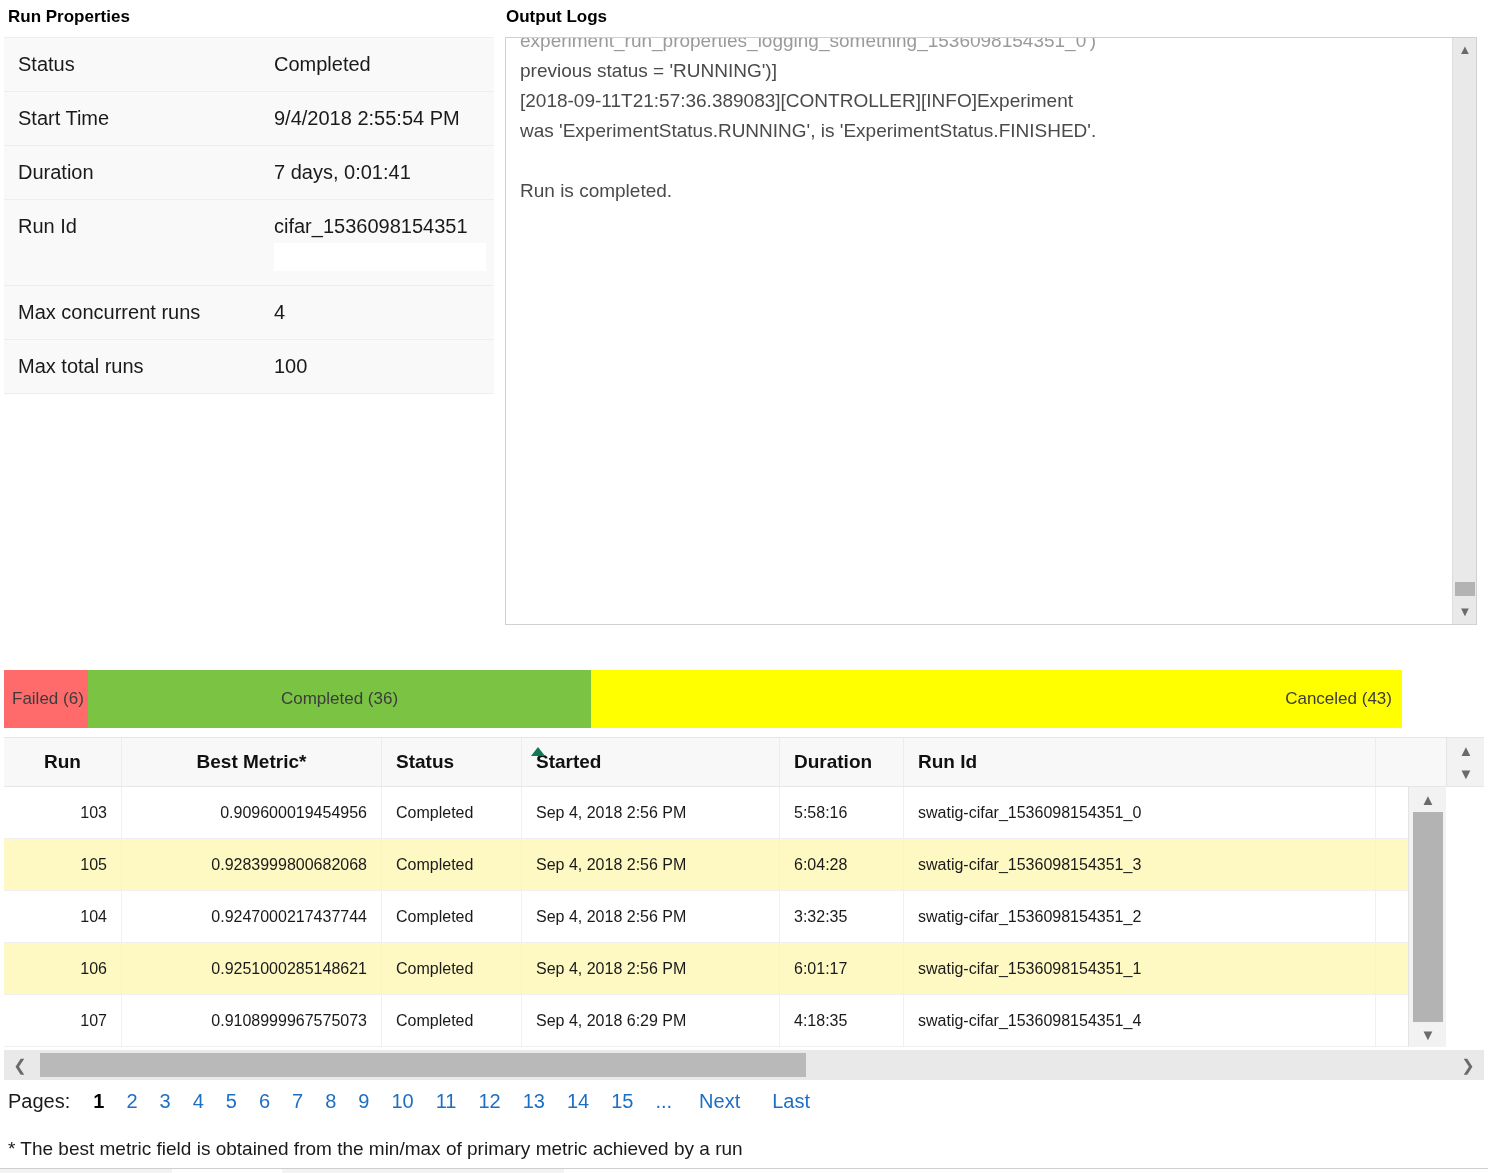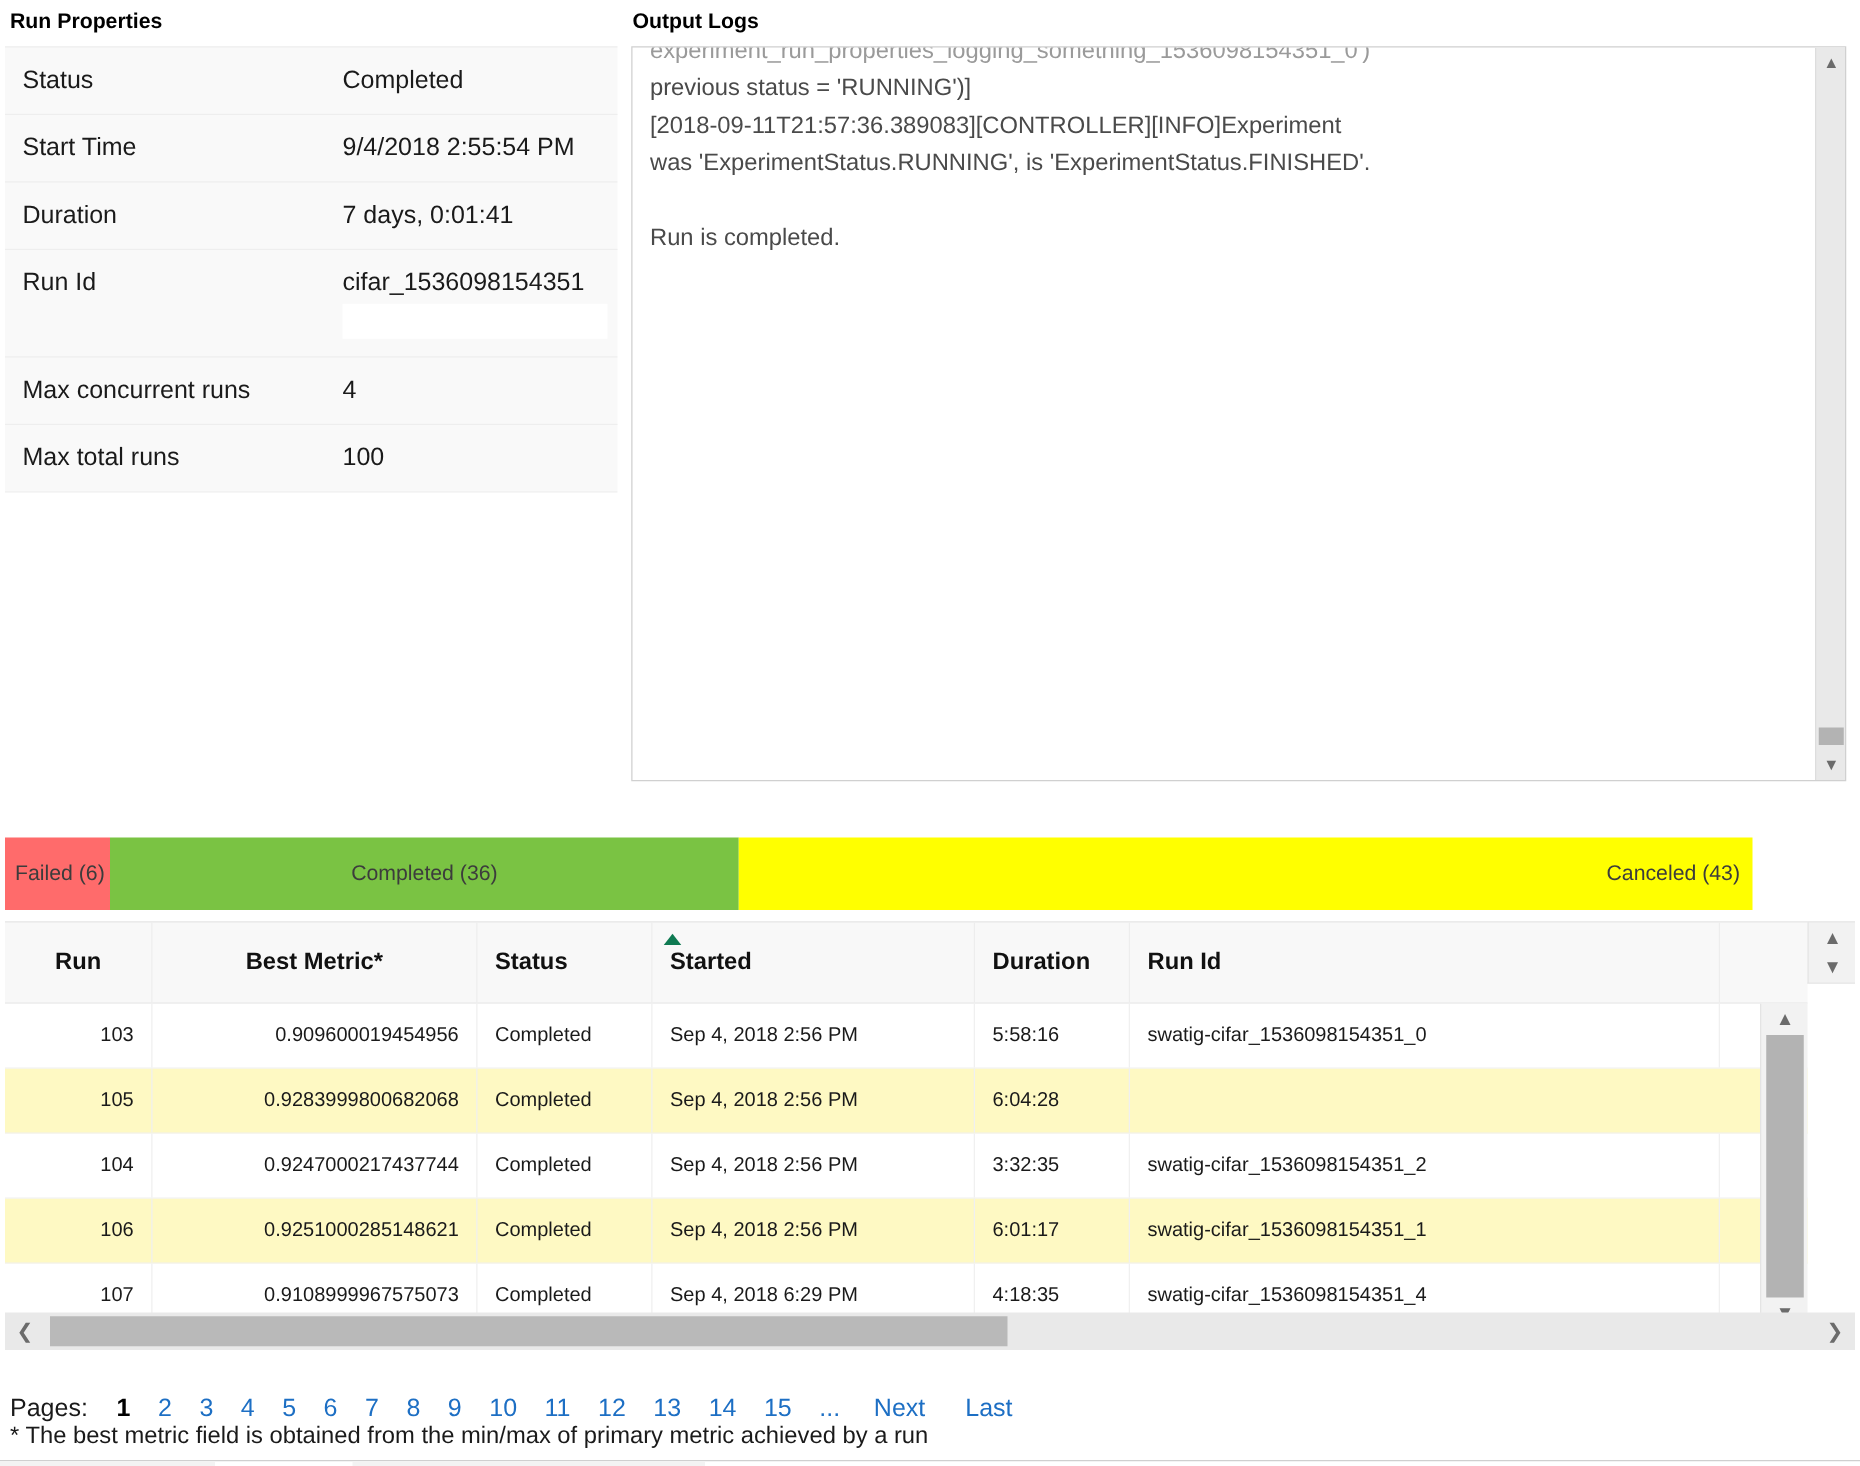--- a/index.html
+++ b/index.html
@@ -119,21 +119,21 @@
   }
   .rt-header, .rt-body-row {
     display: flex;
     width: 1442px;
   }
   .rt-outer { position: relative; width: 1480px; }
   .rt-header {
     background: #f8f8f8;
     border-top: 1px solid #e6e6e6;
     border-bottom: 1px solid #e6e6e6;
-    height: 66px;
+    height: 50px;
   }
   .rt-header .cell {
     font-size: 19px; font-weight: bold; color: #111;
     display: flex; align-items: center;
     border-right: 1px solid #ededed;
     padding: 0 14px;
     position: relative;
   }
   .rt-header .cell.num { justify-content: center; }
   .sort-caret {
@@ -213,21 +213,20 @@
     position: absolute; left: 36px; top: 3px;
     width: 766px; height: 24px;
     background: #b9b9b9;
   }
 
   
   #pagination {
     position: absolute; left: 8px; top: 1090px;
     display: flex; align-items: flex-start;
     font-size: 20px;
-    margin-top: 26px;
   }
   #pagination .pg-label { color: #1a1a1a; margin-right: 12px; }
   #pagination .pg {
     color: #1d6fc4;
     margin: 0 11px;
     cursor: pointer;
   }
   #pagination .pg.current {
     color: #000000; font-weight: bold;
   }
@@ -344,20 +343,21 @@
           <div class="cell c-runid">swatig-cifar_1536098154351_0</div>
           <div class="cell c-pad"></div>
         </div>
 
         <div class="rt-body-row alt">
           <div class="cell c-run">105</div>
           <div class="cell c-metric">0.9283999800682068</div>
           <div class="cell c-status status-completed">Completed</div>
           <div class="cell c-started">Sep 4, 2018 2:56 PM</div>
           <div class="cell c-duration">6:04:28</div>
+          <div class="cell c-runid">swatig-cifar_1536098154351_3</div>
           <div class="cell c-pad"></div>
         </div>
 
         <div class="rt-body-row">
           <div class="cell c-run">104</div>
           <div class="cell c-metric">0.9247000217437744</div>
           <div class="cell c-status status-completed">Completed</div>
           <div class="cell c-started">Sep 4, 2018 2:56 PM</div>
           <div class="cell c-duration">3:32:35</div>
           <div class="cell c-runid">swatig-cifar_1536098154351_2</div>

